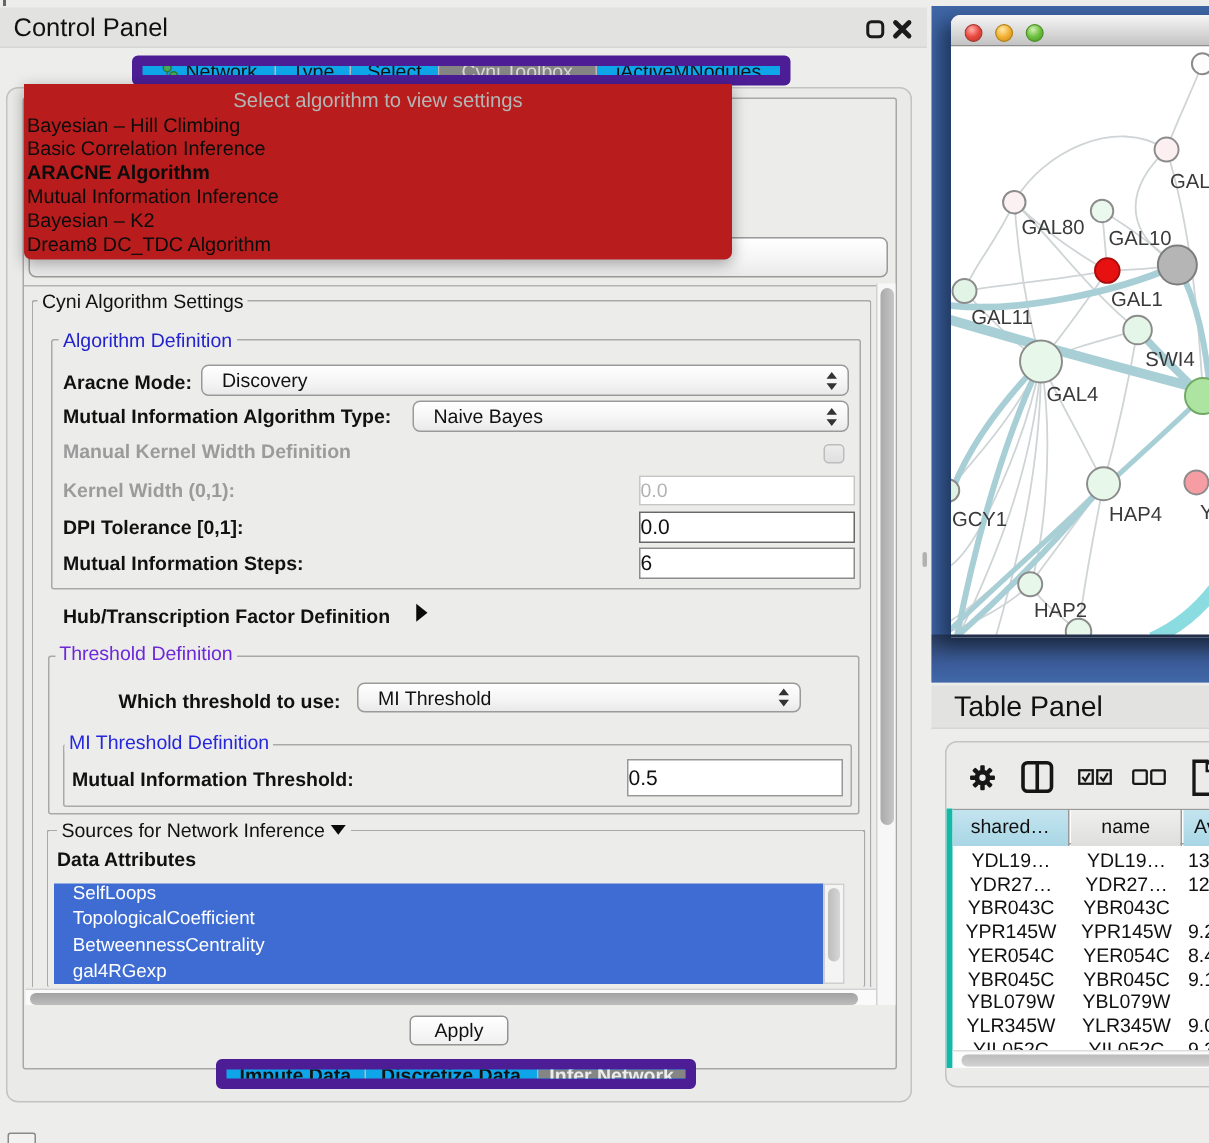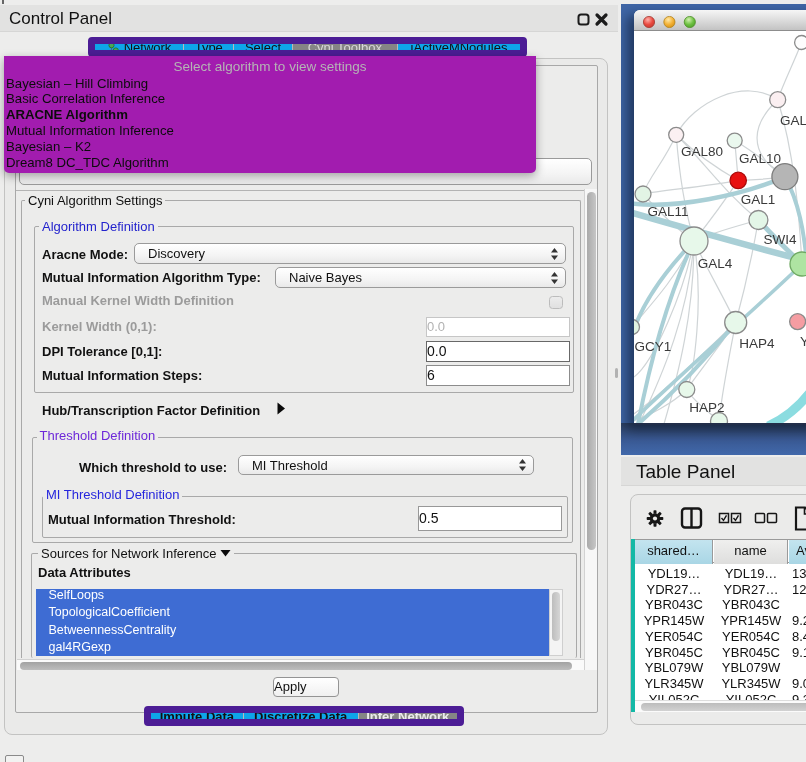--- a/index.html
+++ b/index.html
@@ -101,36 +101,36 @@
 </div>
 
 <div class="abs" style="left:17px;top:659px;width:567px;height:11px;background:#fafafa;border-top:1px solid #d2d2d2">
  <div class="abs" style="left:3px;top:1.5px;width:552px;height:8px;background:linear-gradient(#a2a2a2,#bdbdbd);border-radius:5px"></div>
 </div>
 
 <div class="abs" style="left:584px;top:189px;width:13px;height:481px;background:#f7f7f7;border-left:1px solid #d2d2d2">
  <div class="abs" style="left:1.5px;top:3px;width:9px;height:358px;background:linear-gradient(90deg,#aaaaaa,#c6c6c6);border-radius:5px"></div>
 </div>
 
-<div class="abs" style="left:273px;top:677px;width:66px;height:20px;border:1px solid #949494;border-radius:4px;background:linear-gradient(#ffffff,#f0f0f0);text-align:left;line-height:18px">Apply</div>
+<div class="abs" style="left:273px;top:677px;width:66px;height:20px;border:1px solid #949494;border-radius:4px;background:linear-gradient(#ffffff,#f0f0f0);text-align:center;line-height:18px">Apply</div>
 
 <div class="seg" style="left:88px;top:37px;width:439px">
  <div class="s" style="width:92px"><svg width="12" height="15" viewBox="0 0 12 15" style="margin-right:5px;margin-top:4px">
         <path d="M4.5 4 V13.5 M4.5 8.5 H8 M4.5 13.5 H8" stroke="#5a6675" stroke-width="1.2" fill="none"></path>
         <circle cx="4.5" cy="3.2" r="2.6" fill="#4aa856" stroke="#267a33" stroke-width="1"></circle>
         <circle cx="8.8" cy="8.5" r="2.6" fill="#4aa856" stroke="#267a33" stroke-width="1"></circle>
         <circle cx="8.8" cy="13.6" r="2.6" fill="#4aa856" stroke="#267a33" stroke-width="1"></circle>
       </svg>Network</div>
  <div class="s" style="width:52px">Type</div>
  <div class="s" style="width:60px">Select</div>
  <div class="s sel" style="width:109px">Cyni Toolbox</div>
  <div class="s" style="width:126px">jActiveMNodules</div>
 </div>
 
-<div class="abs" style="left:4px;top:56px;width:532px;height:116.5px;background:#a21caf;
+<div class="abs" style="left:16px;top:56px;width:472px;height:116.5px;background:#b91c1c;
 box-shadow:0 3px 10px rgba(0,0,0,.35);border-radius:0 0 5px 5px;z-index:30">
  <div style="text-align:center;line-height:21px;color:#b5b5b5;font-size:13.5px">Select algorithm to view settings</div>
  <div style="position:absolute;left:2px;top:19.6px;line-height:15.8px;font-size:13.2px;color:#0c0c0c;white-space:nowrap">
   Bayesian – Hill Climbing<br>
   Basic Correlation Inference<br>
   <span class="bold">ARACNE Algorithm</span><br>
   Mutual Information Inference<br>
   Bayesian – K2<br>
   Dream8 DC_TDC Algorithm
  </div>

